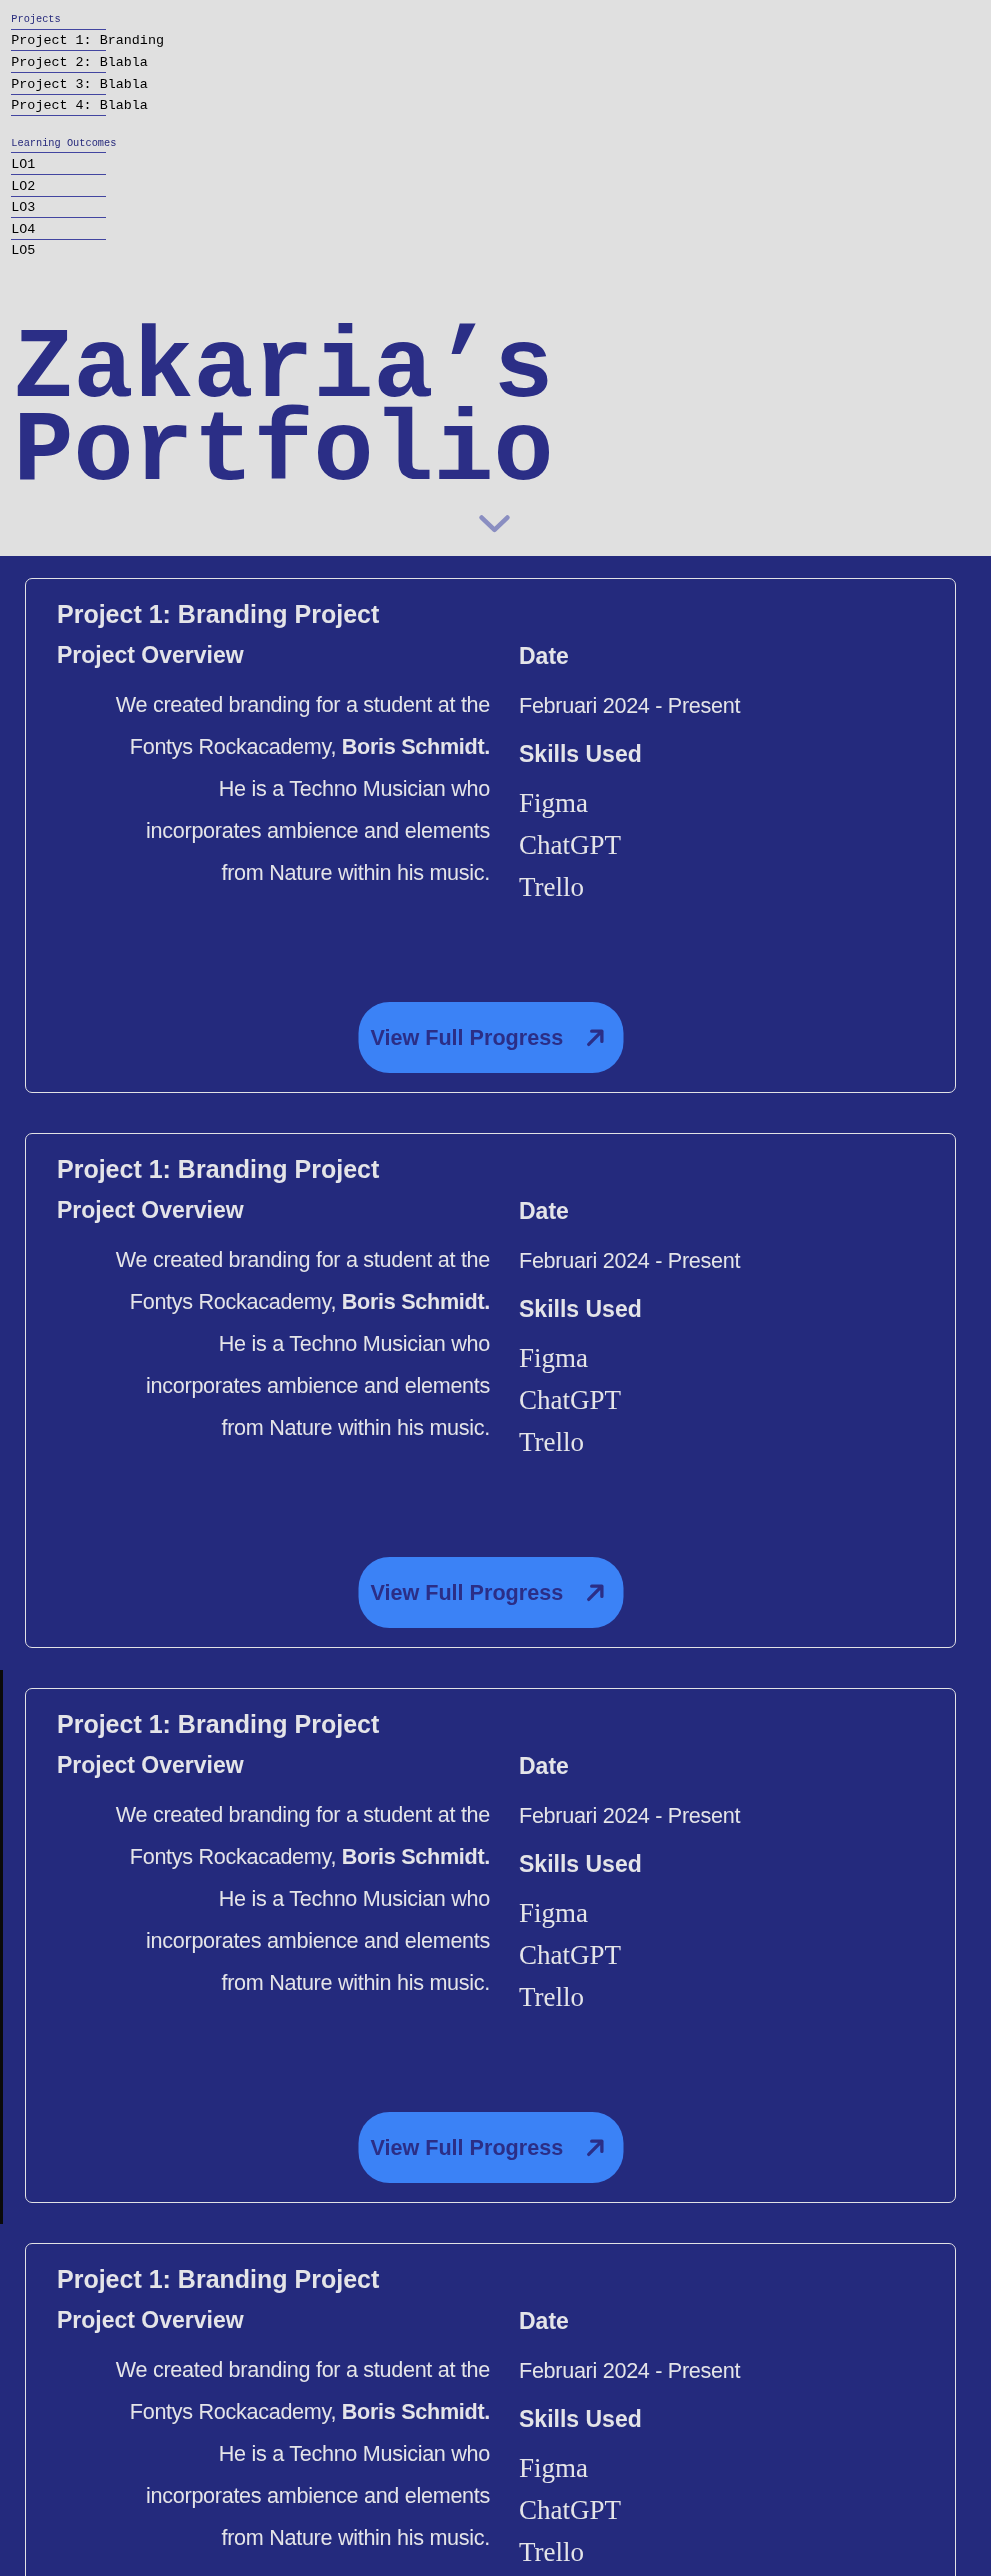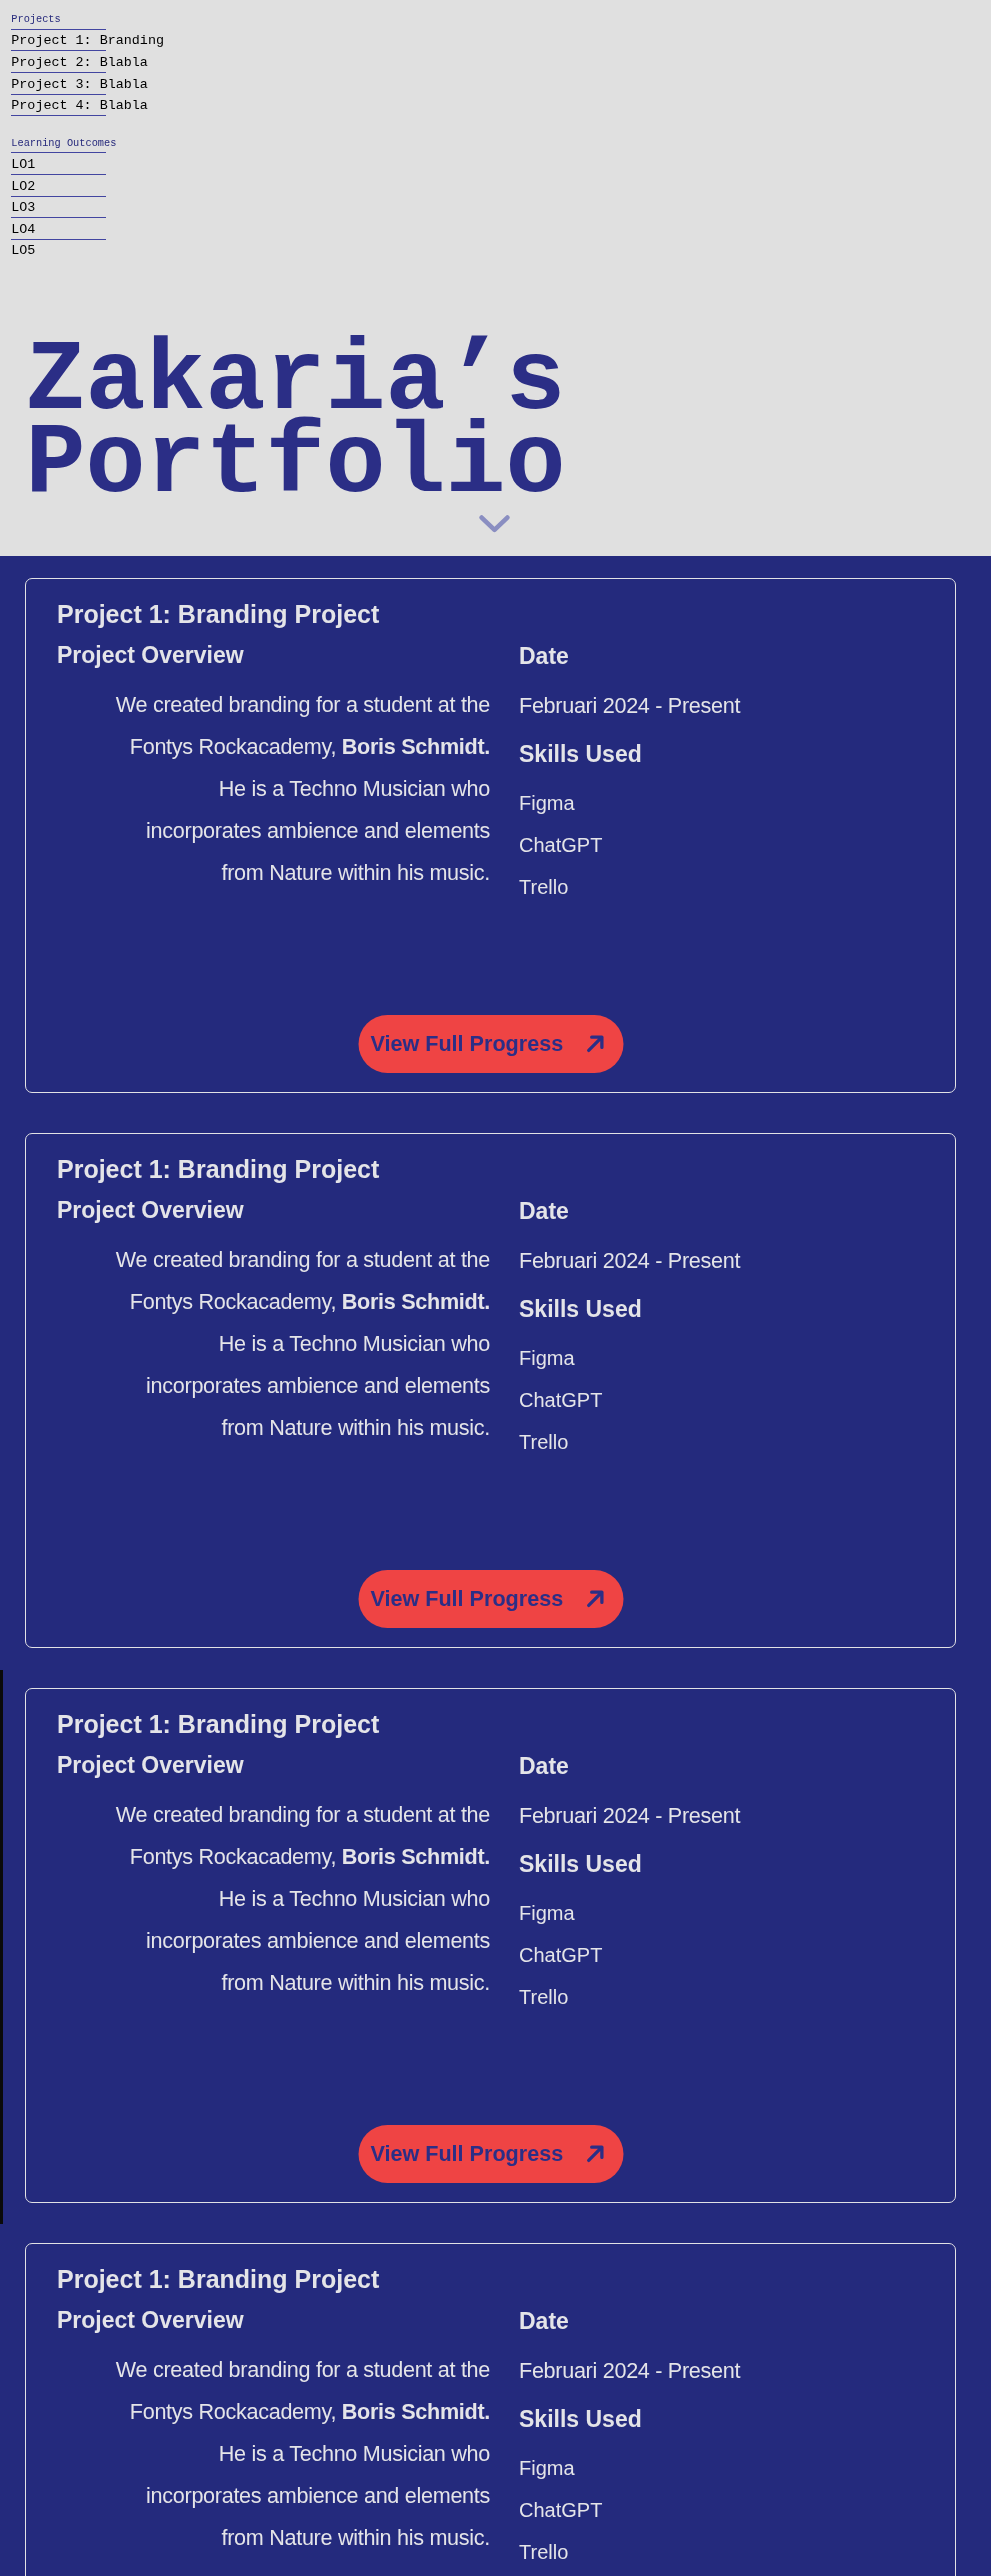--- a/index.html
+++ b/index.html
@@ -34,21 +34,21 @@
     padding-top: 2.6px;
     color: #000000;
     border-bottom: 0.8px solid #4245a0;
     white-space: nowrap;
     cursor: pointer;
   }
   .nav-list.no-last-border li:last-child { border-bottom: none; }
 
   .hero-title {
     position: absolute; top: 328px; left: 13.4px;
-    margin: 12px;
+    margin: 0;
     font-size: 100px; line-height: 83px;
     font-weight: 700; letter-spacing: 0px;
     color: #2b2e86;
   }
   .chevron {
     position: absolute; top: 515px; left: 479px;
     width: 31px; height: 18.5px; cursor: pointer;
   }
 
   
@@ -79,28 +79,28 @@
     white-space: nowrap;
   }
   .body-text {
     margin-top: 14.4px;
     font-size: 21.6px; line-height: 42px; letter-spacing: -0.3px;
   }
   .body-text .line { white-space: nowrap; text-align: right; }
   .skills-head { margin-top: 13px; }
   .skills-list {
     list-style: none; margin: 13.4px 0 0 0; padding: 0;
-    font-size: 20px; line-height: 42px;
+    font-size: 27px; line-height: 42px; font-family: Liberation Serif, serif;
   }
   .progress-btn {
     position: absolute; bottom: 18.5px; left: 50%;
     transform: translateX(-50%);
     box-sizing: border-box;
-    width: 265px; height: 58px;
-    background: #ef4444;
+    width: 265px; height: 71px;
+    background: #3b82f6;
     border: none; border-radius: 31px;
     display: flex; align-items: center; justify-content: space-between;
     padding: 0 16.5px 0 12.4px;
     cursor: pointer;
     font-family: "Liberation Sans", sans-serif;
   }
   .progress-btn .btn-label {
     font-size: 21.6px; font-weight: 700; color: #2b2e86;
     white-space: nowrap;
   }

